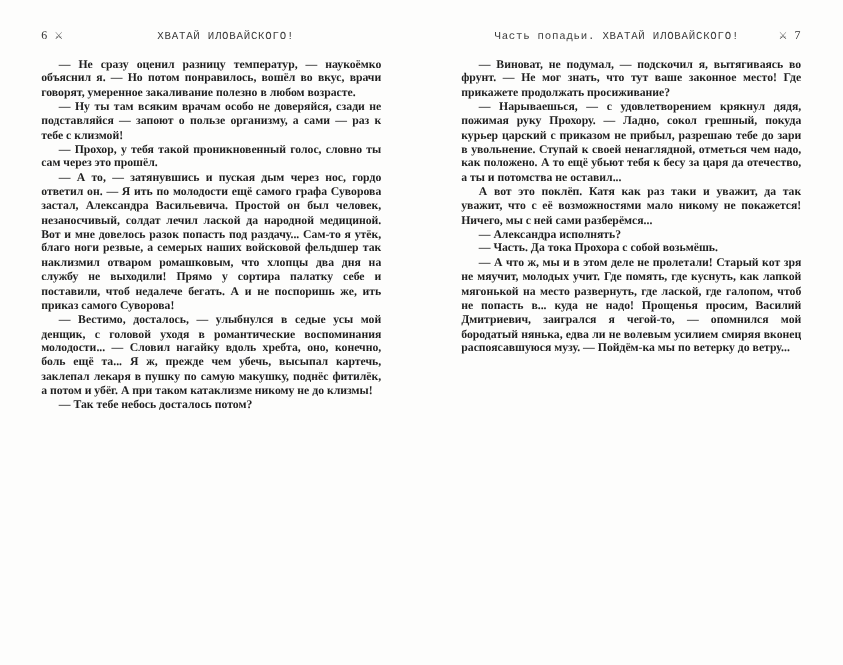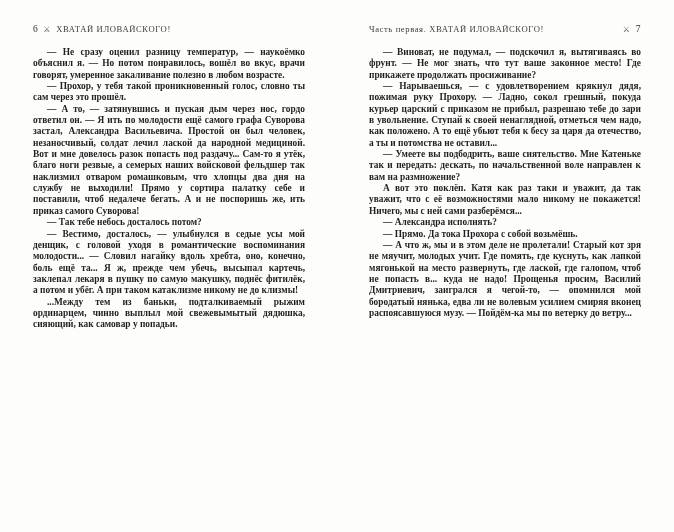--- a/index.html
+++ b/index.html
@@ -42,22 +42,23 @@
     color: #2e2e2e;
   }
   .page-header .saber {
     font-family: "DejaVu Sans", sans-serif;
     font-size: 8px;
     color: #555;
     margin: 0 5px;
   }
   .page-header .title {
     flex: 1;
-    text-align: left;
+    text-align: center;
     overflow: hidden;
+    font-family: Liberation Mono, monospace;
   }
   .page-body {
     font-size: 9.4px;
     line-height: 11.35px;
     text-align: justify;
     overflow: hidden;
     flex: 1;
     font-weight: bold;
   }
   .page-body p {
@@ -73,38 +74,37 @@
 <div class="spread">
 
   <div class="page">
     <div class="page-header">
       <span class="num">6</span>
       <span class="saber">⚔</span>
       <span class="title">ХВАТАЙ ИЛОВАЙСКОГО!</span>
     </div>
     <div class="page-body">
       <p>— Не сразу оценил разницу температур, — наукоёмко объяснил я. — Но потом понравилось, вошёл во вкус, врачи говорят, умеренное закаливание полезно в любом возрасте.</p>
+      <p>— Ну ты там всяким врачам особо не доверяйся, сзади не подставляйся — запоют о пользе организму, а сами — раз к тебе с клизмой!</p>
       <p>— Прохор, у тебя такой проникновенный голос, словно ты сам через это прошёл.</p>
       <p>— А то, — затянувшись и пуская дым через нос, гордо ответил он. — Я ить по молодости ещё самого графа Суворова застал, Александра Васильевича. Простой он был человек, незаносчивый, солдат лечил лаской да народной медициной. Вот и мне довелось разок попасть под раздачу... Сам-то я утёк, благо ноги резвые, а семерых наших войсковой фельдшер так наклизмил отваром ромашковым, что хлопцы два дня на службу не выходили! Прямо у сортира палатку себе и поставили, чтоб недалече бегать. А и не поспоришь же, ить приказ самого Суворова!</p>
+      <p>— Вестимо, досталось, — улыбнулся в седые усы мой денщик, с головой уходя в романтические воспоминания молодости... — Словил нагайку вдоль хребта, оно, конечно, боль ещё та... Я ж, прежде чем убечь, высыпал картечь, заклепал лекаря в пушку по самую макушку, поднёс фитилёк, а потом и убёг. А при таком катаклизме никому не до клизмы!</p>
       <p>— Так тебе небось досталось потом?</p>
-      <p>— Вестимо, досталось, — улыбнулся в седые усы мой денщик, с головой уходя в романтические воспоминания молодости... — Словил нагайку вдоль хребта, оно, конечно, боль ещё та... Я ж, прежде чем убечь, высыпал картечь, заклепал лекаря в пушку по самую макушку, поднёс фитилёк, а потом и убёг. А при таком катаклизме никому не до клизмы!</p>
-      <p>...Между тем из баньки, подталкиваемый рыжим ординарцем, чинно выплыл мой свежевымытый дядюшка, сияющий, как самовар у попадьи.</p>
     </div>
   </div>
 
   <div class="page">
     <div class="page-header">
-      <span class="title">Часть первая. ХВАТАЙ ИЛОВАЙСКОГО!</span>
+      <span class="title">Часть попадьи. ХВАТАЙ ИЛОВАЙСКОГО!</span>
       <span class="saber">⚔</span>
       <span class="num">7</span>
     </div>
     <div class="page-body">
       <p>— Виноват, не подумал, — подскочил я, вытягиваясь во фрунт. — Не мог знать, что тут ваше законное место! Где прикажете продолжать просиживание?</p>
       <p>— Нарываешься, — с удовлетворением крякнул дядя, пожимая руку Прохору. — Ладно, сокол грешный, покуда курьер царский с приказом не прибыл, разрешаю тебе до зари в увольнение. Ступай к своей ненаглядной, отметься чем надо, как положено. А то ещё убьют тебя к бесу за царя да отечество, а ты и потомства не оставил...</p>
-      <p>— Умеете вы подбодрить, ваше сиятельство. Мне Катеньке так и передать: дескать, по начальственной воле направлен к вам на размножение?</p>
       <p>А вот это поклёп. Катя как раз таки и уважит, да так уважит, что с её возможностями мало никому не покажется! Ничего, мы с ней сами разберёмся...</p>
       <p>— Александра исполнять?</p>
-      <p>— Прямо. Да тока Прохора с собой возьмёшь.</p>
+      <p>— Часть. Да тока Прохора с собой возьмёшь.</p>
       <p>— А что ж, мы и в этом деле не пролетали! Старый кот зря не мяучит, молодых учит. Где помять, где куснуть, как лапкой мягонькой на место развернуть, где лаской, где галопом, чтоб не попасть в... куда не надо! Прощенья просим, Василий Дмитриевич, заигрался я чегой-то, — опомнился мой бородатый нянька, едва ли не волевым усилием смиряя вконец распоясавшуюся музу. — Пойдём-ка мы по ветерку до ветру...</p>
     </div>
   </div>
 
 </div>
 
 </body></html>

